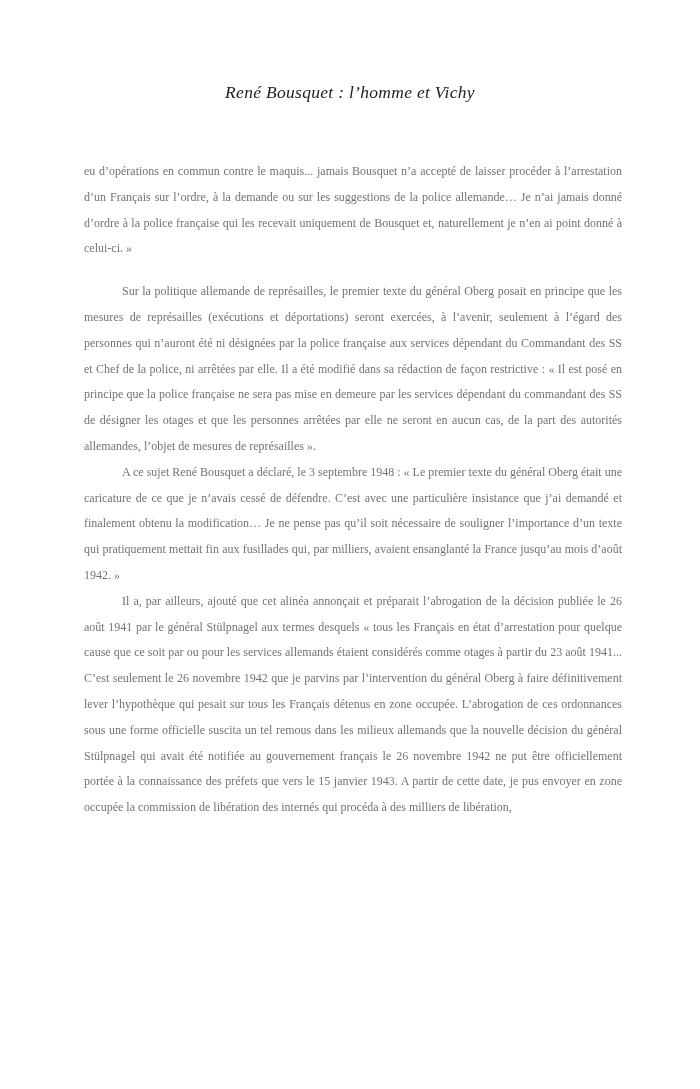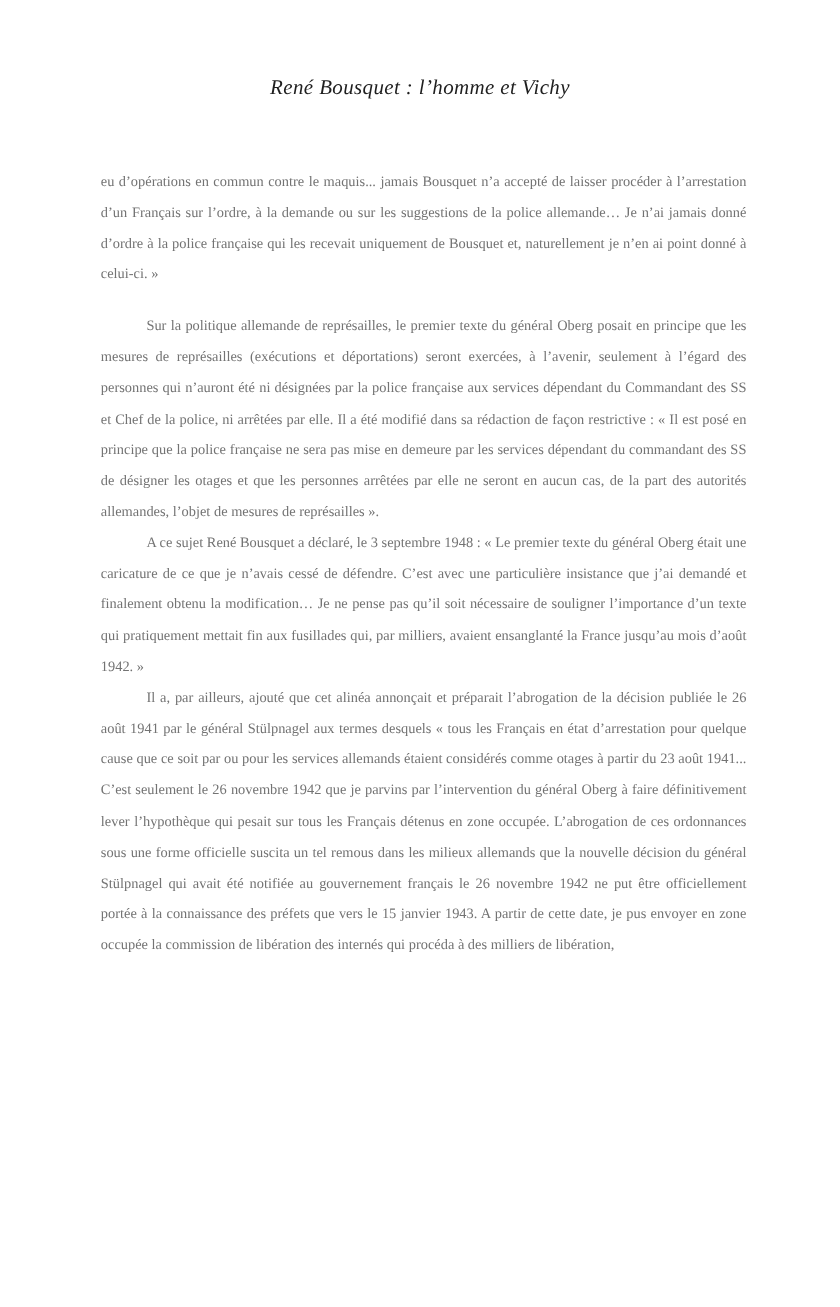--- a/index.html
+++ b/index.html
@@ -8,20 +8,21 @@
     background: #ffffff;
   }
   .page {
     position: relative;
     width: 700px;
     height: 937px;
     background: #ffffff;
     overflow: hidden;
     font-family: "Liberation Serif", "DejaVu Serif", serif;
     color: #1f1f1f;
+    margin-top: 20px;
   }
   .running-header {
     position: absolute;
     top: 62px;
     left: 0;
     right: 0;
     text-align: center;
     font-style: italic;
     font-size: 17.5px;
     letter-spacing: 0.3px;

